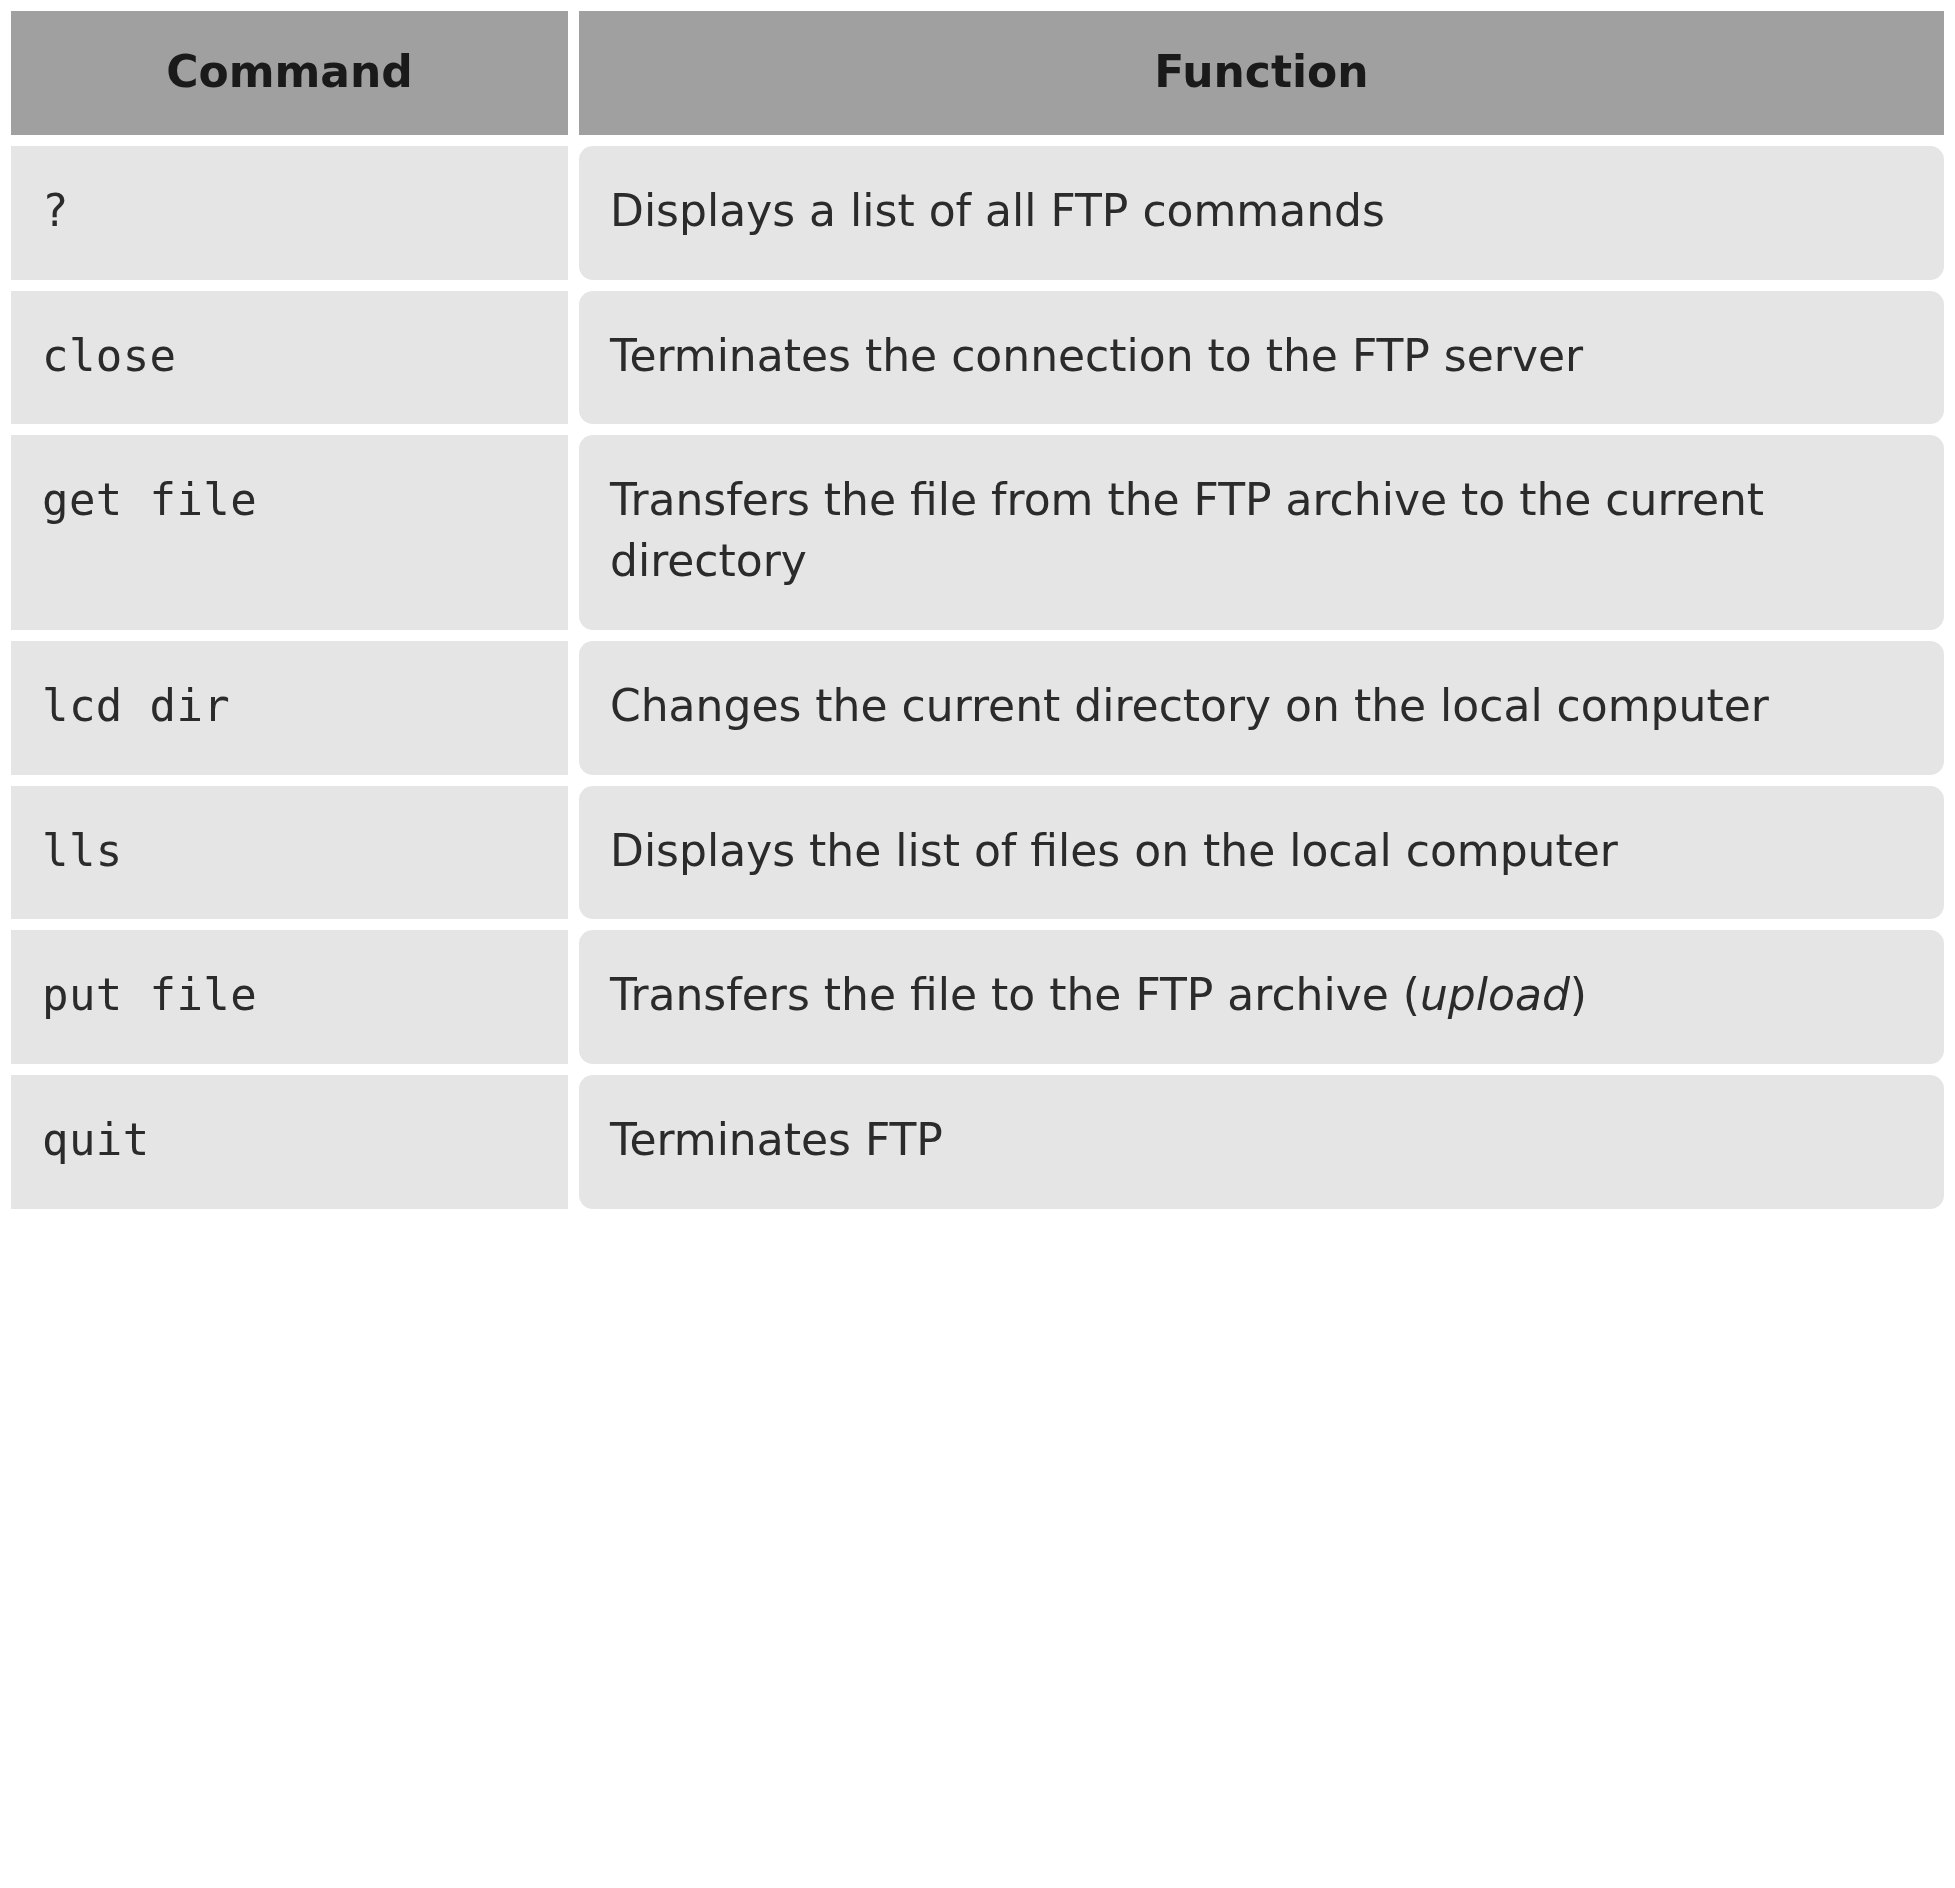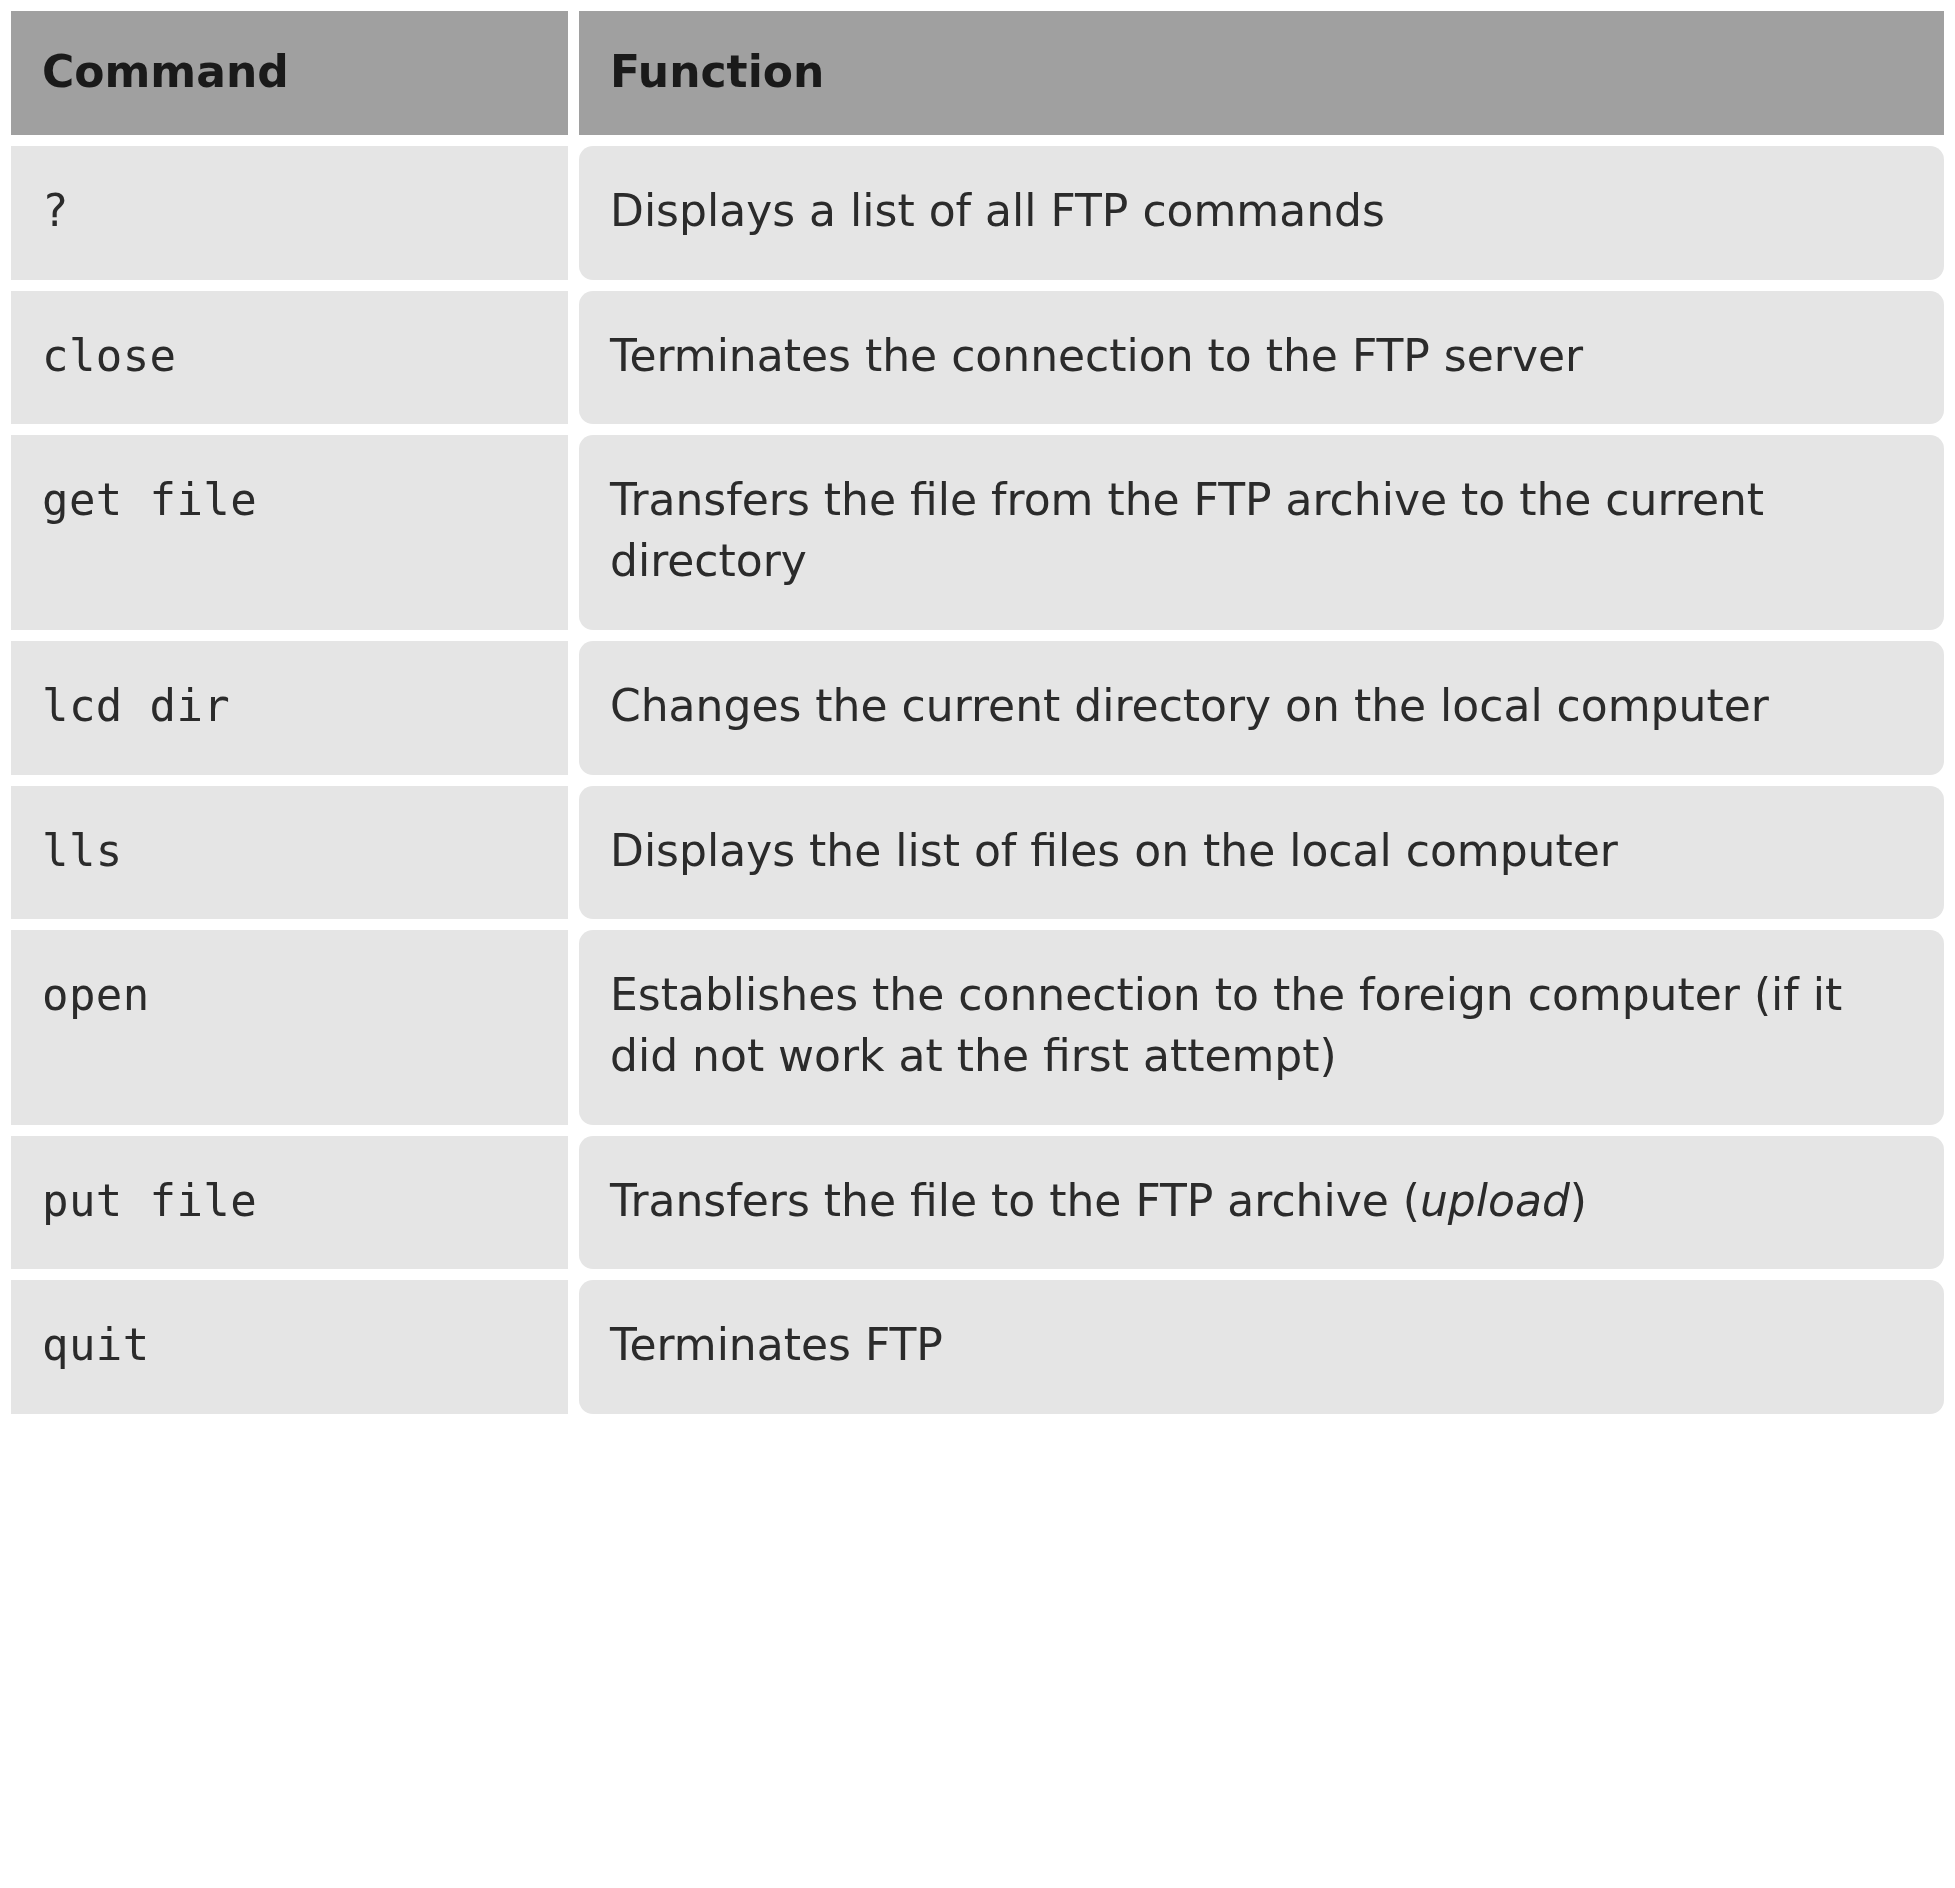--- a/index.html
+++ b/index.html
@@ -20,21 +20,21 @@
   }
   table.ftp col.cmd  { width: 557px; }
   table.ftp col.func { width: auto; }
 
   th {
     background: #a0a0a0;
     color: #1a1a1a;
     font-family: "DejaVu Sans", "Helvetica Neue", Arial, sans-serif;
     font-weight: 700;
     font-size: 44px;
-    text-align: left;
+    text-align: center;
     padding: 35px 31px 38px 31px;
     vertical-align: middle;
   }
   td {
     background: #e5e5e5;
     color: #2b2b2b;
     font-size: 44px;
     text-align: left;
     padding: 35px 31px 38px 31px;
     vertical-align: top;
@@ -83,24 +83,20 @@
       </tr>
       <tr>
         <td class="command">lcd dir</td>
         <td class="function"><span>Changes the current directory on the local computer</span><span class="italic"></span><span></span></td>
       </tr>
       <tr>
         <td class="command">lls</td>
         <td class="function"><span>Displays the list of files on the local computer</span><span class="italic"></span><span></span></td>
       </tr>
       <tr>
-        <td class="command">open</td>
-        <td class="function"><span>Establishes the connection to the foreign computer (if it did not work at the first attempt)</span><span class="italic"></span><span></span></td>
-      </tr>
-      <tr>
         <td class="command">put file</td>
         <td class="function"><span>Transfers the file to the FTP archive (</span><span class="italic">upload</span><span>)</span></td>
       </tr>
       <tr>
         <td class="command">quit</td>
         <td class="function"><span>Terminates FTP</span><span class="italic"></span><span></span></td>
       </tr>
 
     </tbody>
   </table>

